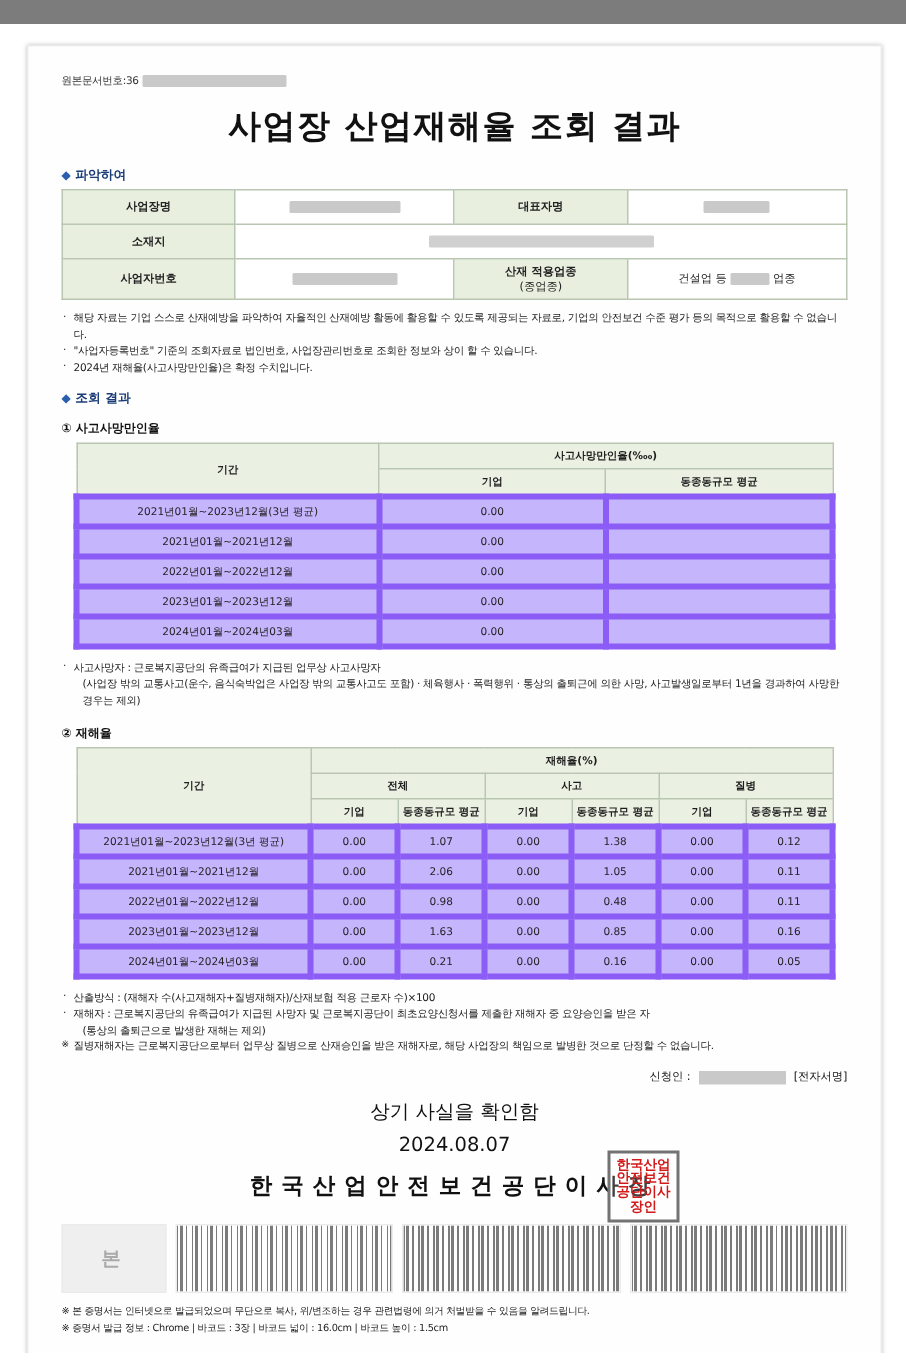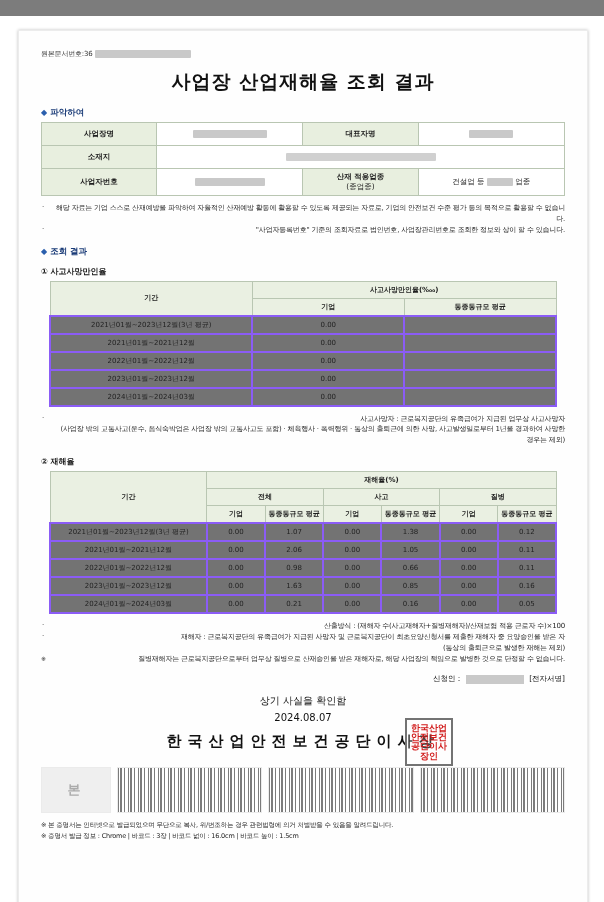--- a/index.html
+++ b/index.html
@@ -13,60 +13,60 @@
     background:#fefefe;border:1px solid #ececec;
     box-shadow:0 0 3px rgba(0,0,0,.25);
   }
   .inner{position:absolute;left:22px;top:18px;right:22px;bottom:10px;}
 
   .docno{font-size:7px;color:#333;letter-spacing:-.2px;}
   .redact{display:inline-block;background:#c9c9c9;height:8px;vertical-align:middle;border-radius:1px;}
   .redact.d2{background:#d0d0d0;}
 
   h1.title{
-    text-align:center;font-size:19px;font-weight:bold;color:#111;
+    text-align:center;font-size:22px;font-weight:bold;color:#111;
     letter-spacing:1px;margin:10px 0 12px 0;
   }
 
   .sec{font-size:8.5px;font-weight:bold;color:#1b3c78;margin:6px 0 3px 0;}
   .sec .dia{color:#2b5fad;font-size:8px;margin-right:3px;}
 
   table.grid{border-collapse:collapse;width:100%;table-layout:fixed;}
   table.grid td,table.grid th{
     border:1px solid #b9c6b2;font-size:7.5px;color:#222;
     padding:3px 4px;text-align:center;vertical-align:middle;
   }
   .thg{background:#e8efdf;font-weight:bold;}
   .val{background:#fff;}
 
   .applybox td{height:16px;}
 
   ul.notes{margin:7px 0 0 0;padding:0;list-style:none;}
-  ul.notes li{font-size:7px;color:#222;line-height:1.55;padding-left:8px;position:relative;letter-spacing:-.2px;text-align:right;}
+  ul.notes li{font-size:7px;color:#222;line-height:1.55;padding-left:8px;position:relative;letter-spacing:-.2px;}
   ul.notes li:before{content:"·";position:absolute;left:1px;top:-1px;}
   ul.notes li.nodot:before{content:"";}
   ul.notes li.sq:before{content:"※";left:0;font-size:6px;top:0;}
 
   .subhead{font-size:8px;color:#111;margin:8px 0 4px 0;font-weight:bold;}
 
   .tblwrap{padding:0 8px;}
   table.data{border-collapse:collapse;width:100%;table-layout:fixed;}
   table.data th{
     border:1px solid #b9c6b2;background:#eaf0e2;font-size:7px;font-weight:bold;
     color:#1d1d1d;padding:3px 2px;text-align:center;
   }
   table.data td{
-    border:2px solid #8b5cf6;font-size:7px;color:#222;padding:3px 2px;text-align:center;background:#737373;
+    border:4px solid #8b5cf6;font-size:7px;color:#222;padding:3px 2px;text-align:center;background:#c4b5fd;
   }
   table.data td.lbl{text-align:center;}
   .blurcell{background:#d3d3d3;color:transparent;}
 
   .signline{text-align:right;font-size:7.5px;color:#111;margin-top:10px;}
   .sig-red{background:#c9c9c9;display:inline-block;width:58px;height:9px;vertical-align:middle;margin:0 3px;}
-  .confirm{text-align:center;font-size:10px;color:#111;margin-top:8px;line-height:1.7;}
+  .confirm{text-align:center;font-size:13px;color:#111;margin-top:8px;line-height:1.7;}
   .bigline{
     text-align:center;font-size:15px;letter-spacing:6px;color:#111;
     margin-top:6px;font-weight:bold;position:relative;
   }
   .stamp{
     position:absolute;right:112px;top:-14px;width:44px;height:44px;
     border:2px solid #737373;color:#d11a1a;font-size:9px;line-height:1.05;
     display:flex;align-items:center;justify-content:center;text-align:center;
     letter-spacing:0;font-weight:bold;transform:rotate(0deg);background:rgba(255,255,255,.2);
   }
@@ -129,20 +129,21 @@
             <span class="redact" style="width:26px"></span>
             <span>업종</span>
           </td>
         </tr>
       </tbody>
         </table>
 
       <ul class="notes">
         <li>해당 자료는 기업 스스로 산재예방을 파악하여 자율적인 산재예방 활동에 활용할 수 있도록 제공되는 자료로, 기업의 안전보건 수준 평가 등의 목적으로 활용할 수 없습니다.</li>
         <li>"사업자등록번호" 기준의 조회자료로 법인번호, 사업장관리번호로 조회한 정보와 상이 할 수 있습니다.</li>
+        <li>2024년 재해율(사고사망만인율)은 확정 수치입니다.</li>
       </ul>
 
       <div class="sec" style="margin-top:10px">
         <span class="dia">◆</span><span>조회 결과</span>
       </div>
 
       <div class="subhead">① 사고사망만인율</div>
 
       <div class="tblwrap">
         <table class="data">
@@ -241,21 +242,21 @@
             <td>0.00</td>
             <td>1.05</td>
             <td>0.00</td>
             <td>0.11</td>
           </tr>
           <tr>
             <td class="lbl">2022년01월~2022년12월</td>
             <td>0.00</td>
             <td>0.98</td>
             <td>0.00</td>
-            <td>0.66</td>
+            <td>0.48</td>
             <td>0.00</td>
             <td>0.11</td>
           </tr>
           <tr>
             <td class="lbl">2023년01월~2023년12월</td>
             <td>0.00</td>
             <td>1.63</td>
             <td>0.00</td>
             <td>0.85</td>
             <td>0.00</td>

